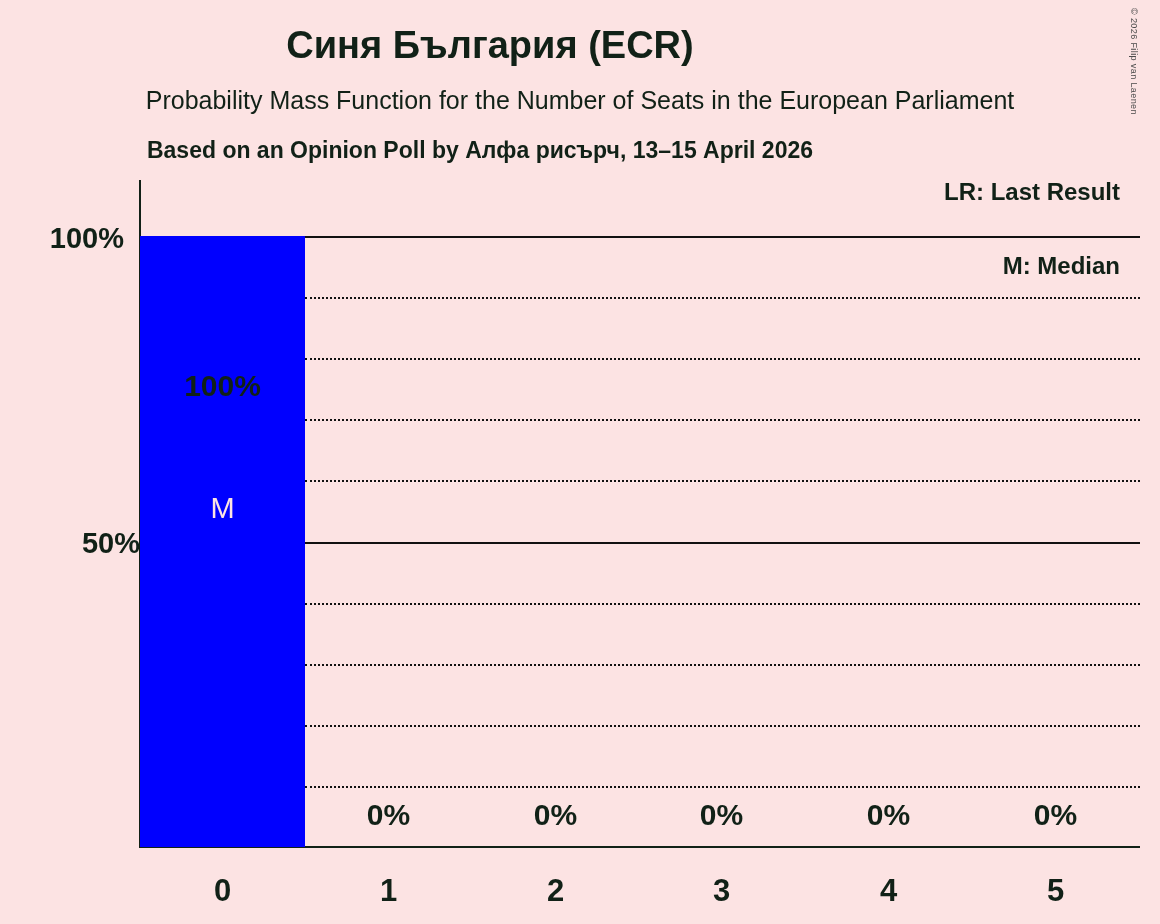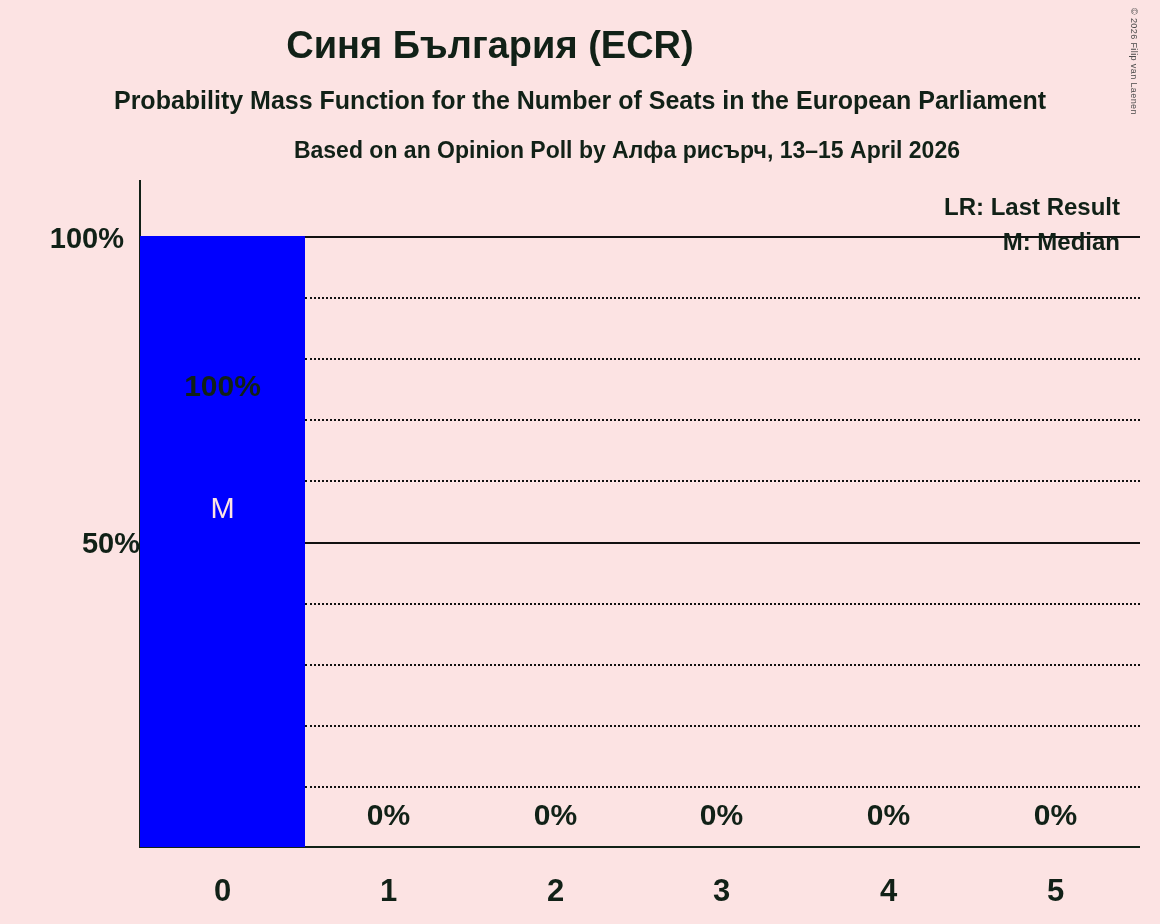--- a/index.html
+++ b/index.html
@@ -32,30 +32,30 @@
     color: #112117;
     line-height: 1;
   }
   .chart-subtitle {
     position: absolute;
     left: 0;
     top: 88px;
     width: 1160px;
     text-align: center;
     font-size: 25px;
-    font-weight: bold;
+    font-weight: normal;
     color: #112117;
     line-height: 1;
   }
   .chart-subsubtitle {
     position: absolute;
     left: 0;
     top: 139px;
     width: 960px;
-    text-align: right;
+    text-align: center;
     font-size: 23px;
     font-weight: bold;
     color: #112117;
     line-height: 1;
   }
 
   
   .copyright {
     position: absolute;
     top: 8px;
@@ -204,22 +204,22 @@
 
     <div class="bar" style="left: 500px; top: 667px; width: 165px; height: 0px;"></div>
     <div class="bar-label-value" style="left: 500px; top: 620px; width: 165px;">0%</div>
 
     <div class="bar" style="left: 667px; top: 667px; width: 165px; height: 0px;"></div>
     <div class="bar-label-value" style="left: 667px; top: 620px; width: 165px;">0%</div>
 
     <div class="bar" style="left: 834px; top: 667px; width: 165px; height: 0px;"></div>
     <div class="bar-label-value" style="left: 834px; top: 620px; width: 165px;">0%</div>
 
-    <div class="legend-entry" style="top: 15px;">LR: Last Result</div>
-    <div class="legend-entry" style="top: 50px; margin-left: 30px;">M: Median</div>
+    <div class="legend-entry" style="top: 0;">LR: Last Result</div>
+    <div class="legend-entry" style="top: 74px; margin-left: 30px;">M: Median</div>
 
   </div>
 
   <div class="xtick" style="left: 140px; top: 875px; width: 165px;">0</div>
   <div class="xtick" style="left: 306px; top: 875px; width: 165px;">1</div>
   <div class="xtick" style="left: 473px; top: 875px; width: 165px;">2</div>
   <div class="xtick" style="left: 639px; top: 875px; width: 165px;">3</div>
   <div class="xtick" style="left: 806px; top: 875px; width: 165px;">4</div>
   <div class="xtick" style="left: 973px; top: 875px; width: 165px;">5</div>
 

